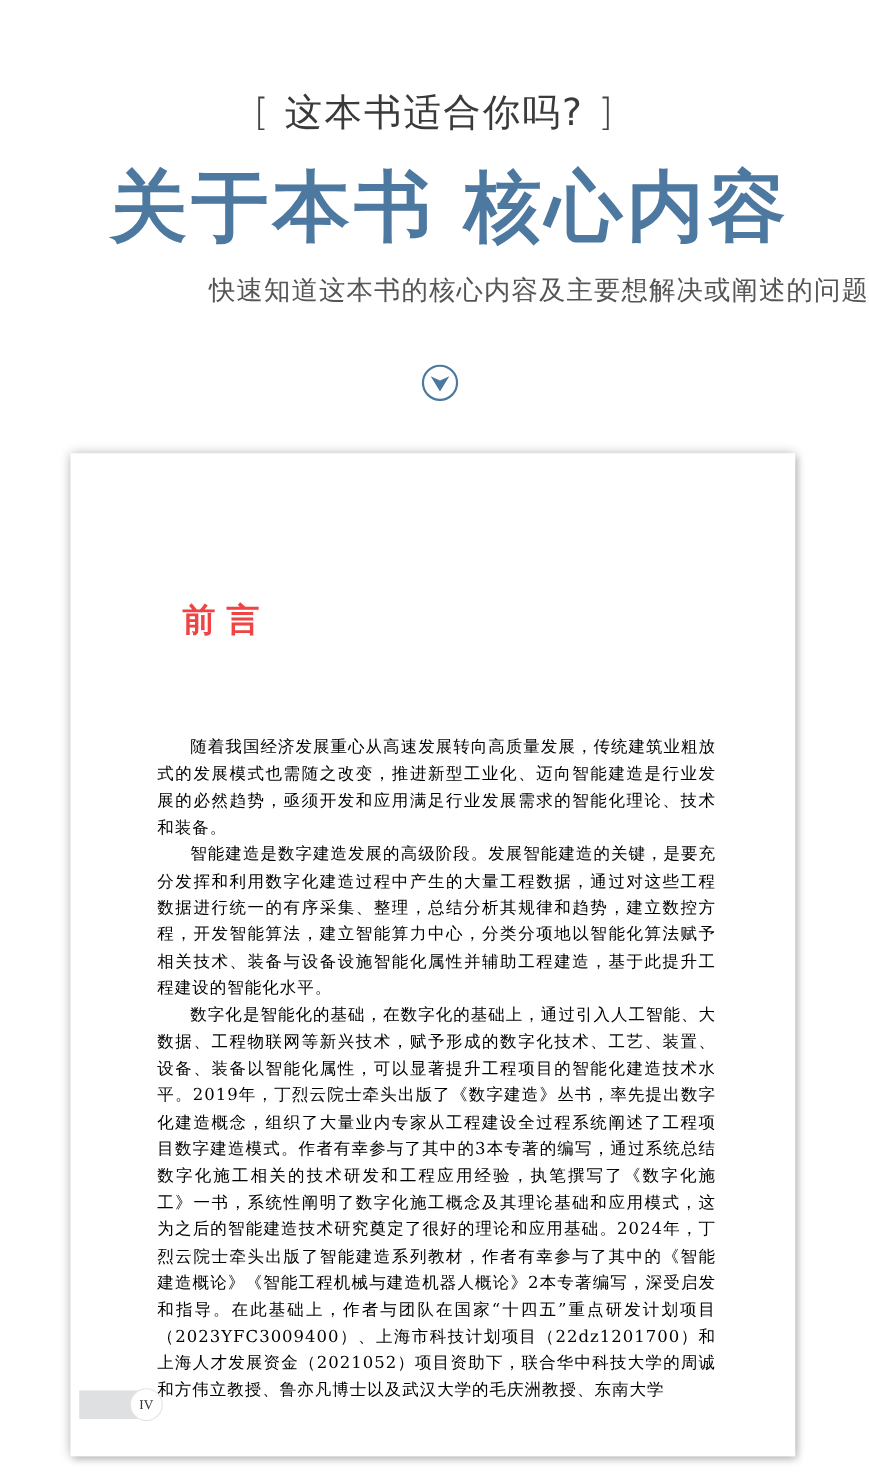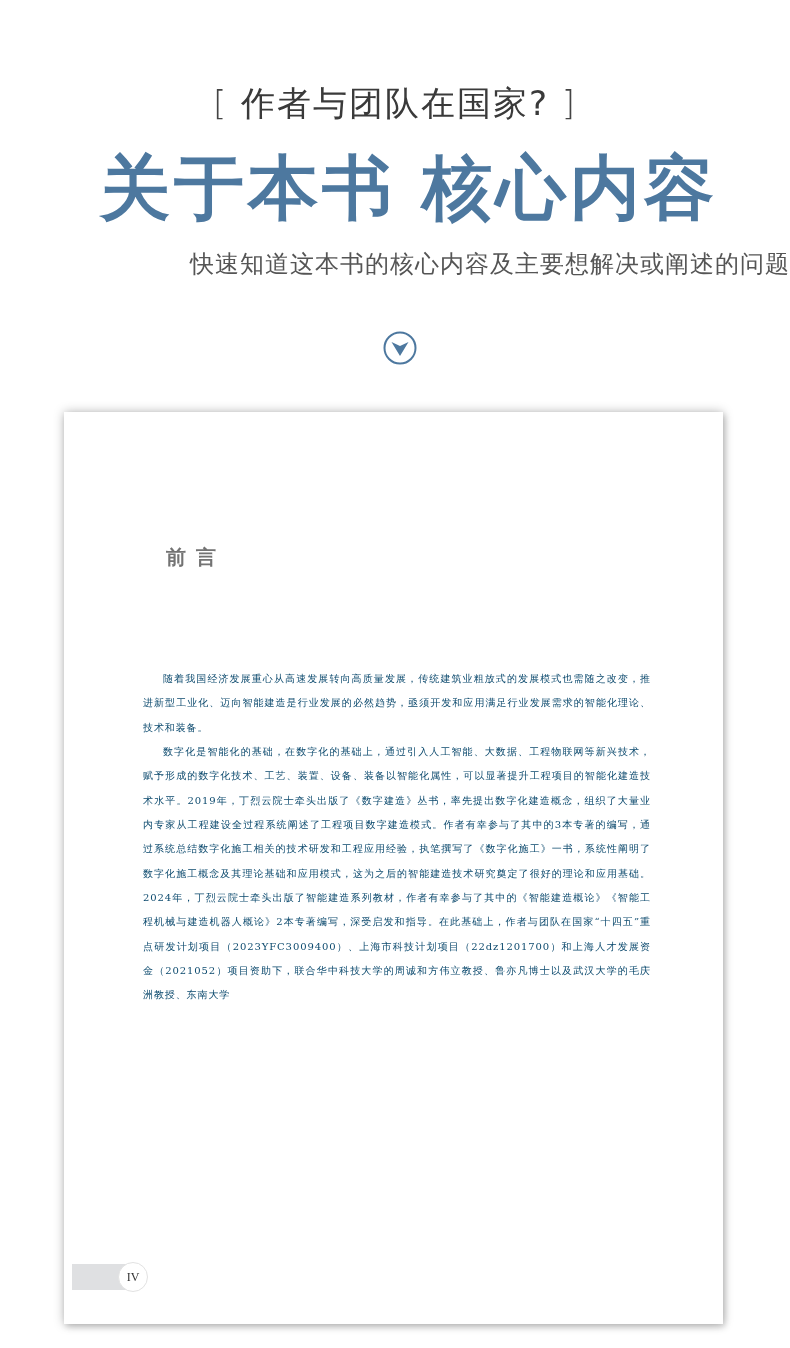--- a/index.html
+++ b/index.html
@@ -26,61 +26,62 @@
     .scroll-icon {
       position: absolute; left: 383px; top: 331px; width: 34px; height: 34px;
     }
     .page {
       position: absolute; left: 64px; top: 412px; width: 659px; height: 912px;
       background: #ffffff;
       box-shadow: 0 0 10px rgba(0,0,0,0.28), 2px 3px 6px rgba(0,0,0,0.15);
     }
     .page-title {
       position: absolute; left: 102px; top: 132px;
-      font-family: "DejaVu Sans", sans-serif; font-weight: bold; font-size: 20px;
-      color: #737373; letter-spacing: 10px;
+      font-family: "DejaVu Sans", sans-serif; font-weight: bold; font-size: 30px;
+      color: #ef4444; letter-spacing: 10px;
     }
     .body-text {
       position: absolute; left: 79px; top: 255px; width: 508px;
-      font-family: "DejaVu Serif", serif; font-size: 10px; color: #0c4a6e;
+      font-family: "DejaVu Serif", serif; font-size: 15px; color: #000000;
       line-height: 24.35px; text-align: justify; letter-spacing: 0.9px;
     }
     .body-text p { margin: 0; text-indent: 2em; }
     .folio-bar {
       position: absolute; left: 8px; top: 852px; width: 60px; height: 26px; background: #dfe0e2;
     }
     .folio {
       position: absolute; left: 54px; top: 850px; width: 28px; height: 28px; border-radius: 50%;
       background: #ffffff; border: 1px solid #e2e2e2;
       font-family: Liberation Serif, serif; font-size: 12px; color: #333;
       display: flex; align-items: center; justify-content: center;
     }
   </style>
 </head>
 <body>
 
 <div>
   <div class="kicker">
     <span class="br">[</span>
-    <span>作者与团队在国家?</span>
+    <span>这本书适合你吗?</span>
     <span class="br">]</span>
   </div>
   <div class="headline">
     <span>关于本书</span><span class="gap"></span><span>核心内容</span>
   </div>
   <div class="subline">快速知道这本书的核心内容及主要想解决或阐述的问题</div>
   <div class="scroll-icon">
     <svg width="34" height="34" viewBox="0 0 34 34">
       <circle cx="17" cy="17" r="15.5" fill="none" stroke="#4d789f" stroke-width="2"></circle>
       <path d="M8.5 11 L17 15 L25.5 11 L17 25 Z" fill="#4d789f"></path>
     </svg>
   </div>
 </div>
 
 <div class="page">
   <div class="page-title">前言</div>
   <div class="body-text">
     <p>随着我国经济发展重心从高速发展转向高质量发展，传统建筑业粗放式的发展模式也需随之改变，推进新型工业化、迈向智能建造是行业发展的必然趋势，亟须开发和应用满足行业发展需求的智能化理论、技术和装备。</p>
+    <p>智能建造是数字建造发展的高级阶段。发展智能建造的关键，是要充分发挥和利用数字化建造过程中产生的大量工程数据，通过对这些工程数据进行统一的有序采集、整理，总结分析其规律和趋势，建立数控方程，开发智能算法，建立智能算力中心，分类分项地以智能化算法赋予相关技术、装备与设备设施智能化属性并辅助工程建造，基于此提升工程建设的智能化水平。</p>
     <p>数字化是智能化的基础，在数字化的基础上，通过引入人工智能、大数据、工程物联网等新兴技术，赋予形成的数字化技术、工艺、装置、设备、装备以智能化属性，可以显著提升工程项目的智能化建造技术水平。2019年，丁烈云院士牵头出版了《数字建造》丛书，率先提出数字化建造概念，组织了大量业内专家从工程建设全过程系统阐述了工程项目数字建造模式。作者有幸参与了其中的3本专著的编写，通过系统总结数字化施工相关的技术研发和工程应用经验，执笔撰写了《数字化施工》一书，系统性阐明了数字化施工概念及其理论基础和应用模式，这为之后的智能建造技术研究奠定了很好的理论和应用基础。2024年，丁烈云院士牵头出版了智能建造系列教材，作者有幸参与了其中的《智能建造概论》《智能工程机械与建造机器人概论》2本专著编写，深受启发和指导。在此基础上，作者与团队在国家“十四五”重点研发计划项目（2023YFC3009400）、上海市科技计划项目（22dz1201700）和上海人才发展资金（2021052）项目资助下，联合华中科技大学的周诚和方伟立教授、鲁亦凡博士以及武汉大学的毛庆洲教授、东南大学</p>
   </div>
   <div class="folio-bar"></div>
   <div class="folio">IV</div>
 </div>
 
 </body></html>

